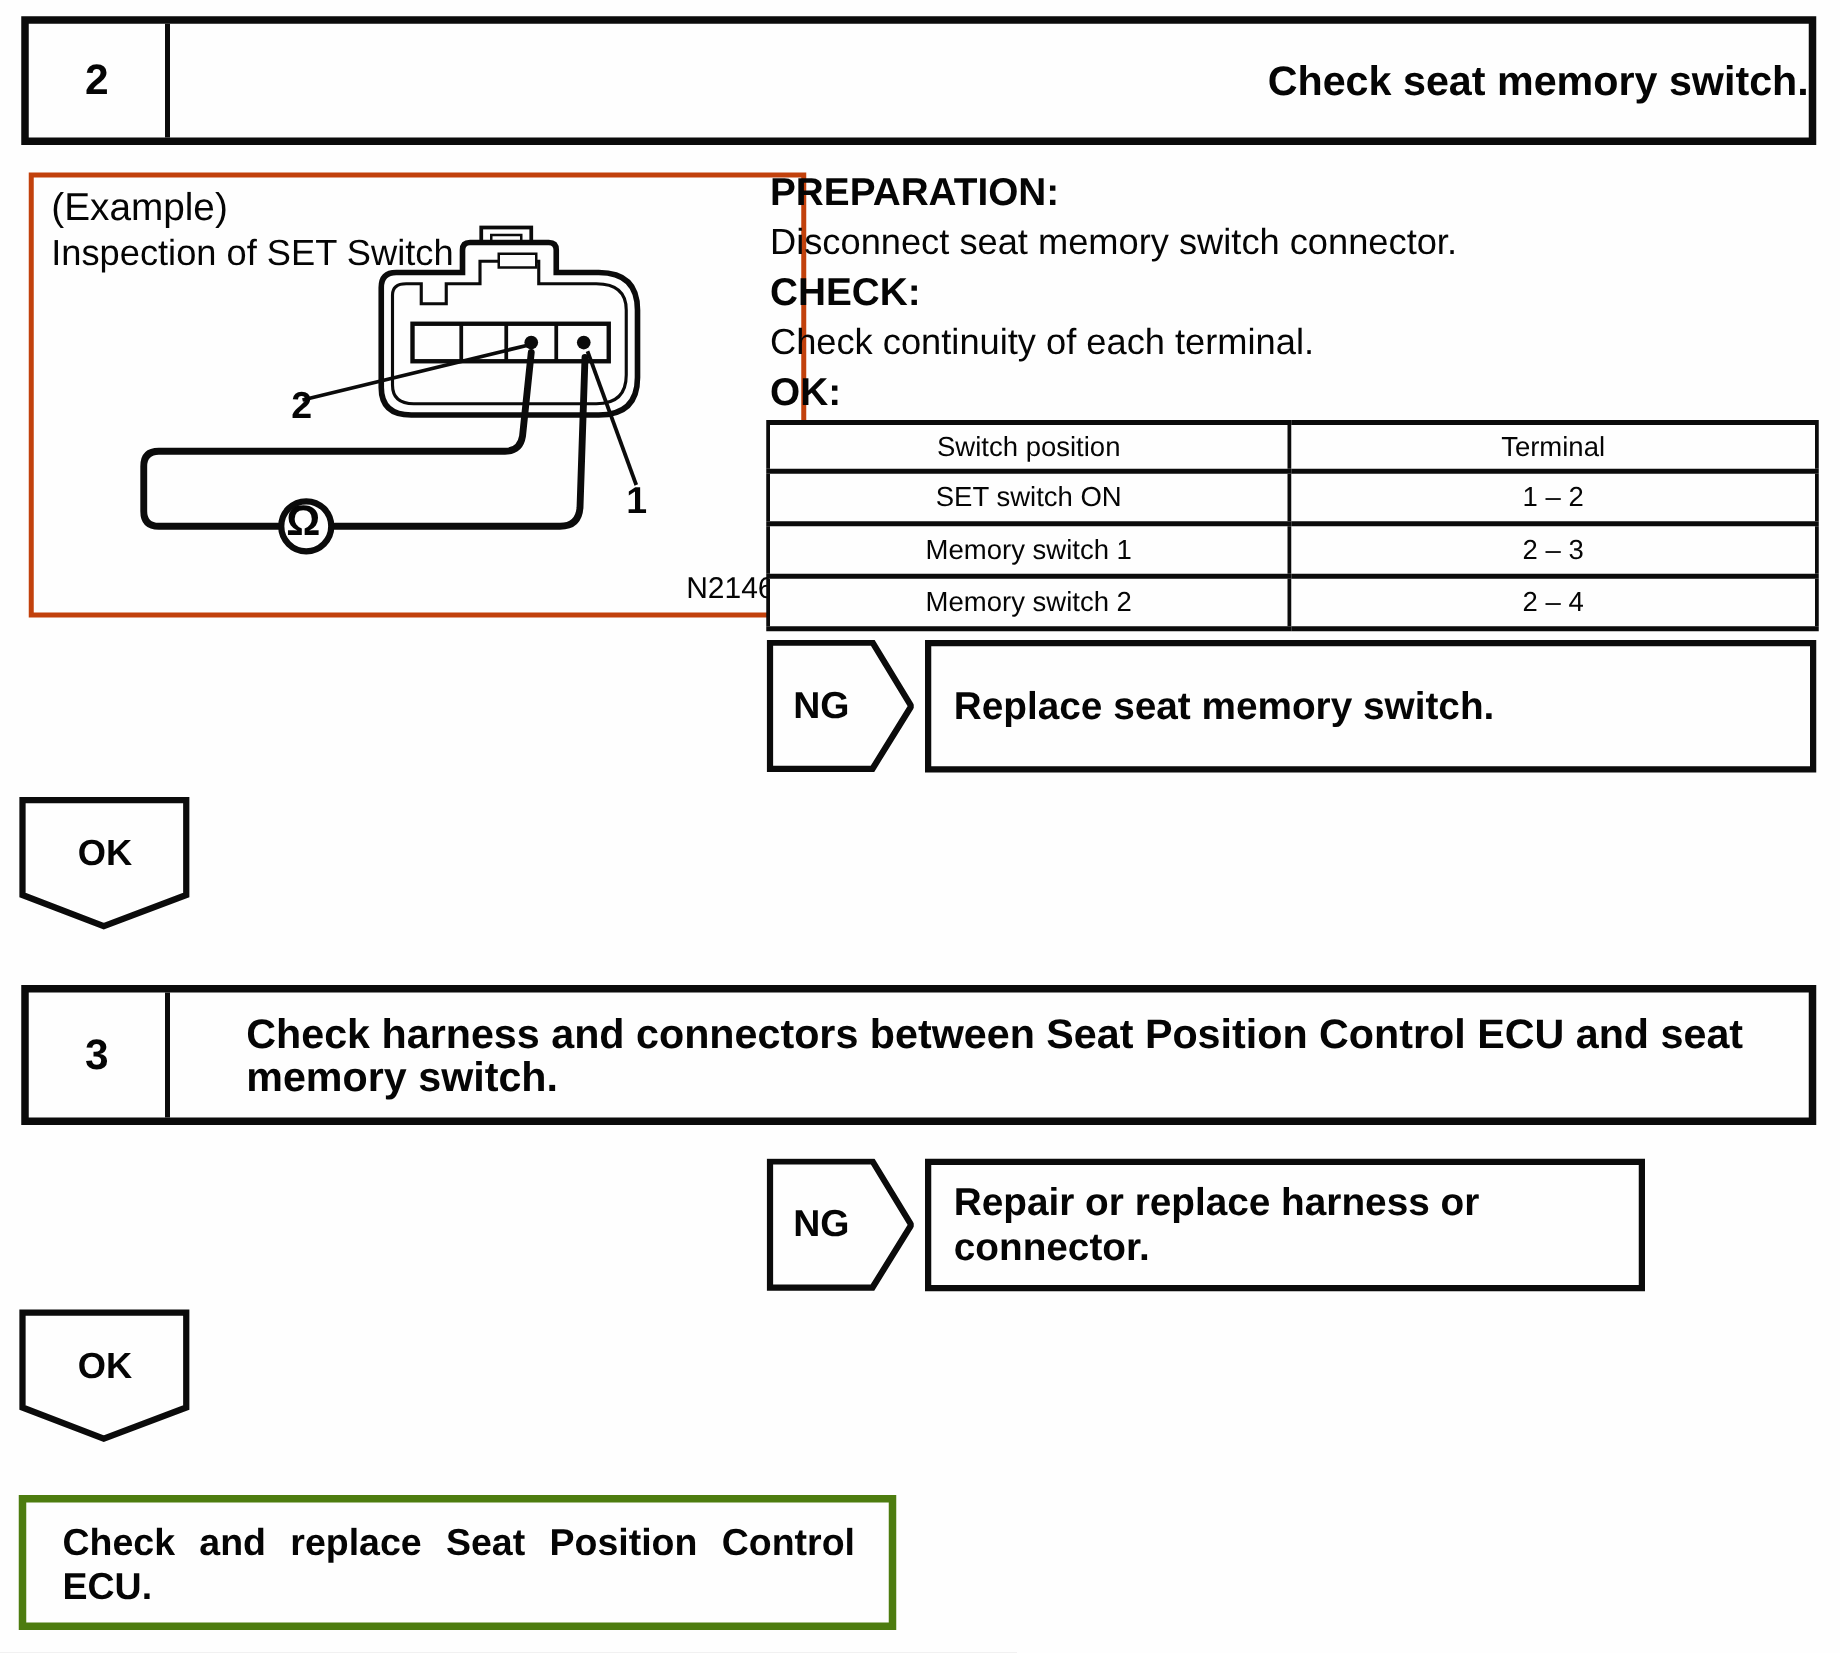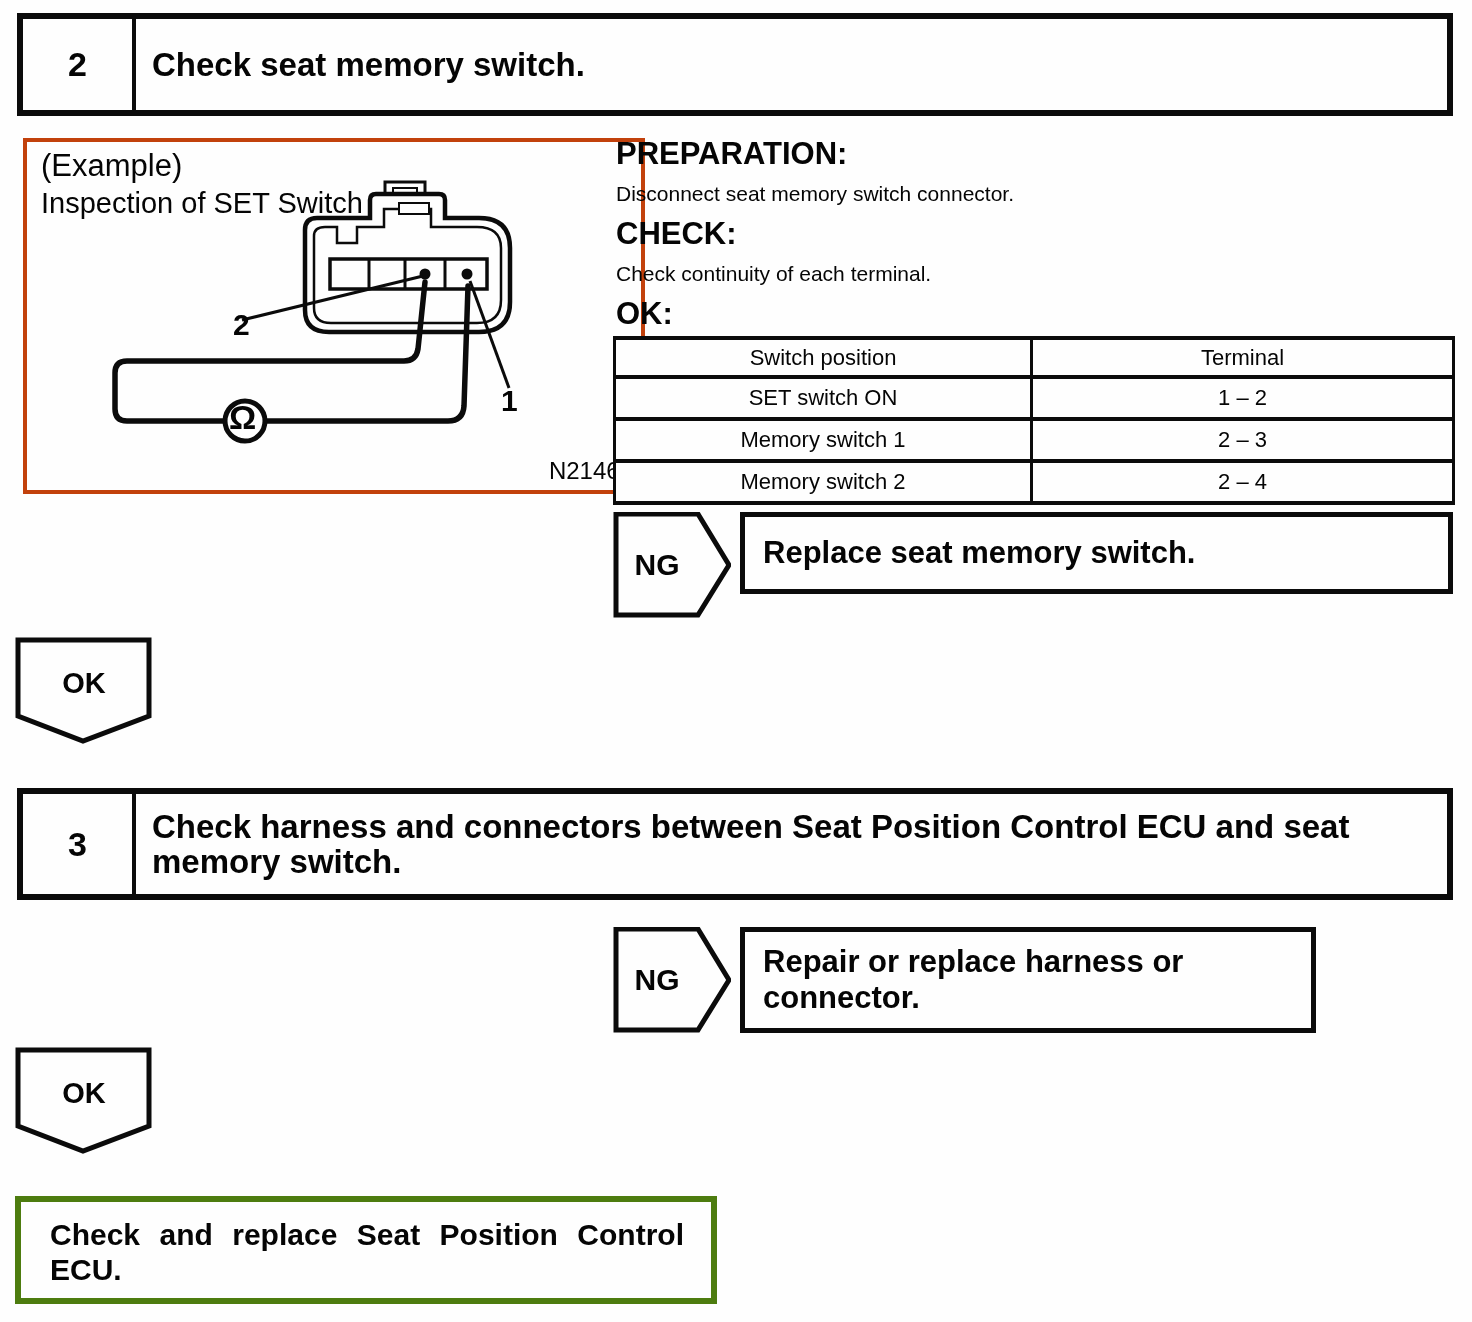--- a/index.html
+++ b/index.html
@@ -25,20 +25,21 @@
     display:flex;align-items:center;justify-content:center;
     font-size:34px;font-weight:bold;
     flex:none;
   }
   .step-title{
     flex:1;
     display:flex;align-items:center;
     padding-left:16px;
     font-size:33px;font-weight:bold;
     line-height:35px;
+    justify-content:flex-end;
   }
   .step-title .ttl{max-width:1250px;}
   
   .example-box{
     position:absolute;
     left:23px;top:138px;width:622px;height:356px;
     border:4px solid #c2410c;
     box-sizing:border-box;
     background:#fefefe;
   }
@@ -55,21 +56,21 @@
     position:absolute;left:616px;top:134px;width:850px;
   }
   .instr-head{
     font-size:31px;font-weight:bold;
     line-height:40px;
     text-decoration:underline;
     text-decoration-thickness:3px;
     text-underline-offset:5px;
   }
   .instr-head span{display:inline-block;}
-  .instr-body{font-size:21px;line-height:40px;}
+  .instr-body{font-size:29px;line-height:40px;}
   
   .ok-table{
     position:absolute;left:613px;top:336px;width:842px;
     border-collapse:collapse;
     table-layout:fixed;
   }
   .ok-table td{
     border:4px solid #0b0b0b;
     border-left:3px solid #0b0b0b;
     border-right:3px solid #0b0b0b;
@@ -194,21 +195,21 @@
       </tr>
     </tbody>
   </table>
 
   <div class="ng-arrow" style="left:613px;top:512px;">
     <svg width="118" height="106" viewBox="0 0 118 106">
       <polygon points="3,2 85,2 116,53 85,103 3,103" fill="#fefefe" stroke="#0b0b0b" stroke-width="5"></polygon>
     </svg>
     <span class="lbl">NG</span>
   </div>
-  <div class="action-box" style="left:740px;top:512px;width:713px;height:82px;">
+  <div class="action-box" style="left:740px;top:512px;width:713px;height:106px;">
     <span>Replace seat memory switch.</span>
   </div>
 
   <div class="ok-arrow" style="left:15px;top:637px;">
     <svg width="138" height="108" viewBox="0 0 138 108">
       <polygon points="3,3 134,3 134,79 68,104 3,79" fill="#fefefe" stroke="#0b0b0b" stroke-width="5"></polygon>
     </svg>
     <span class="lbl">OK</span>
   </div>
 

